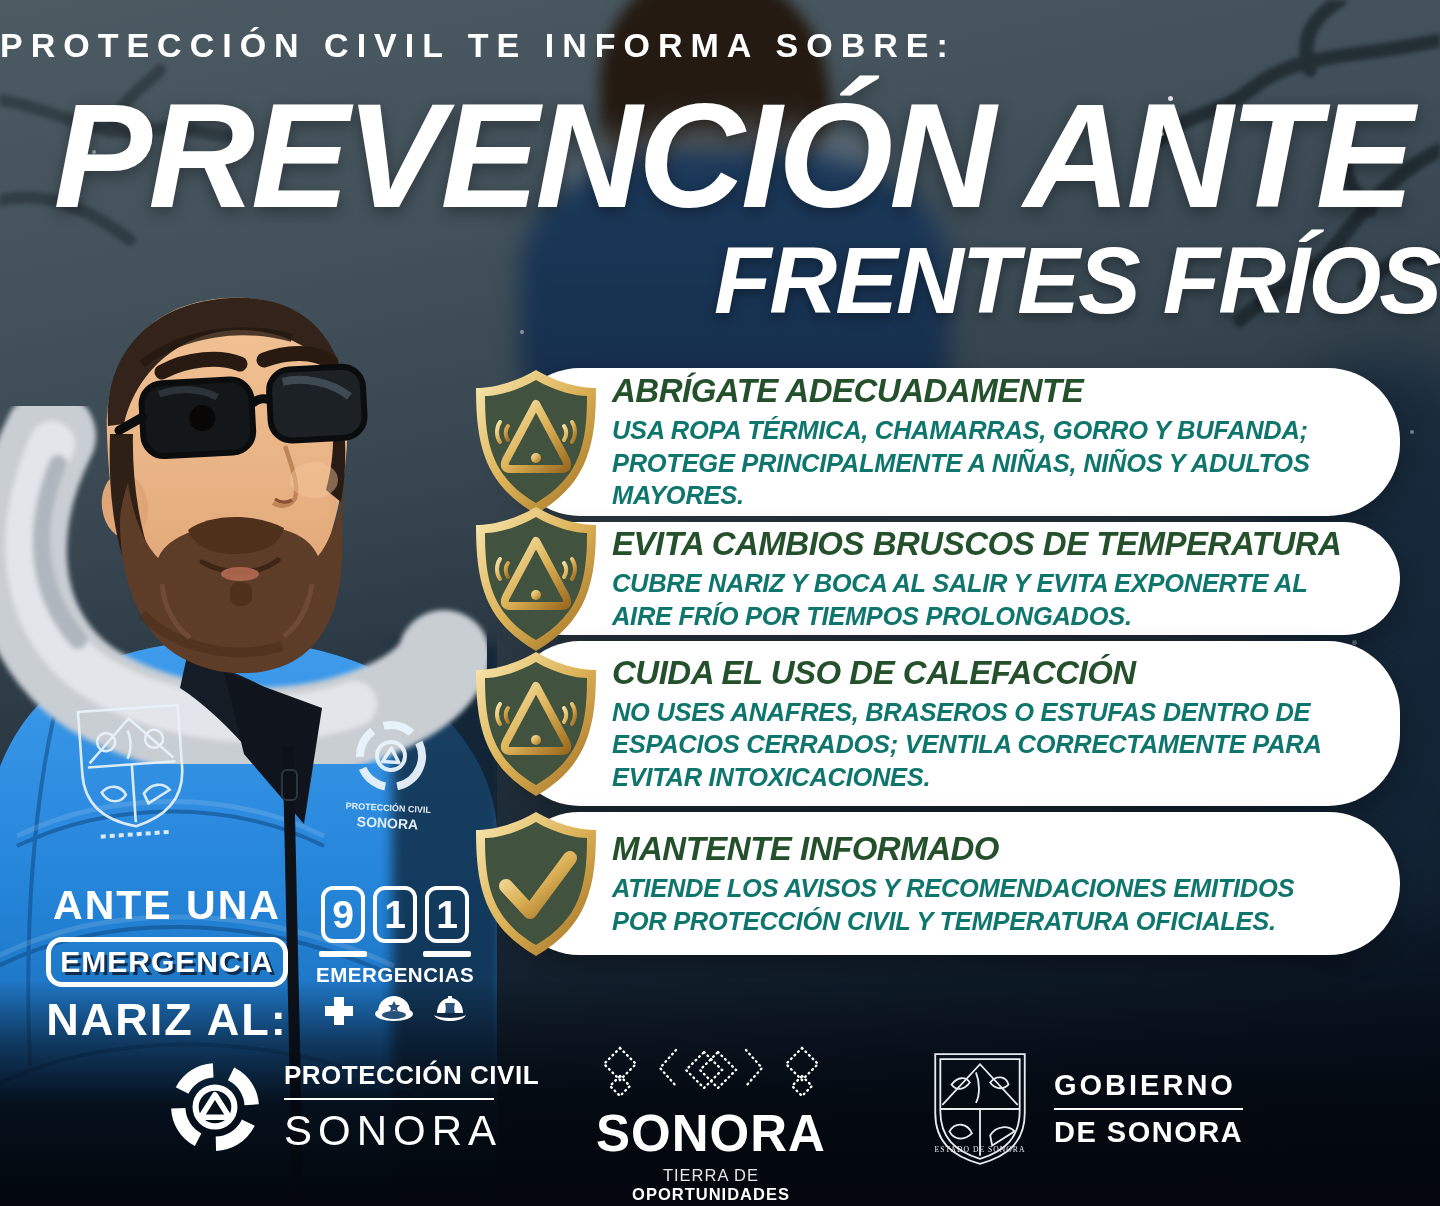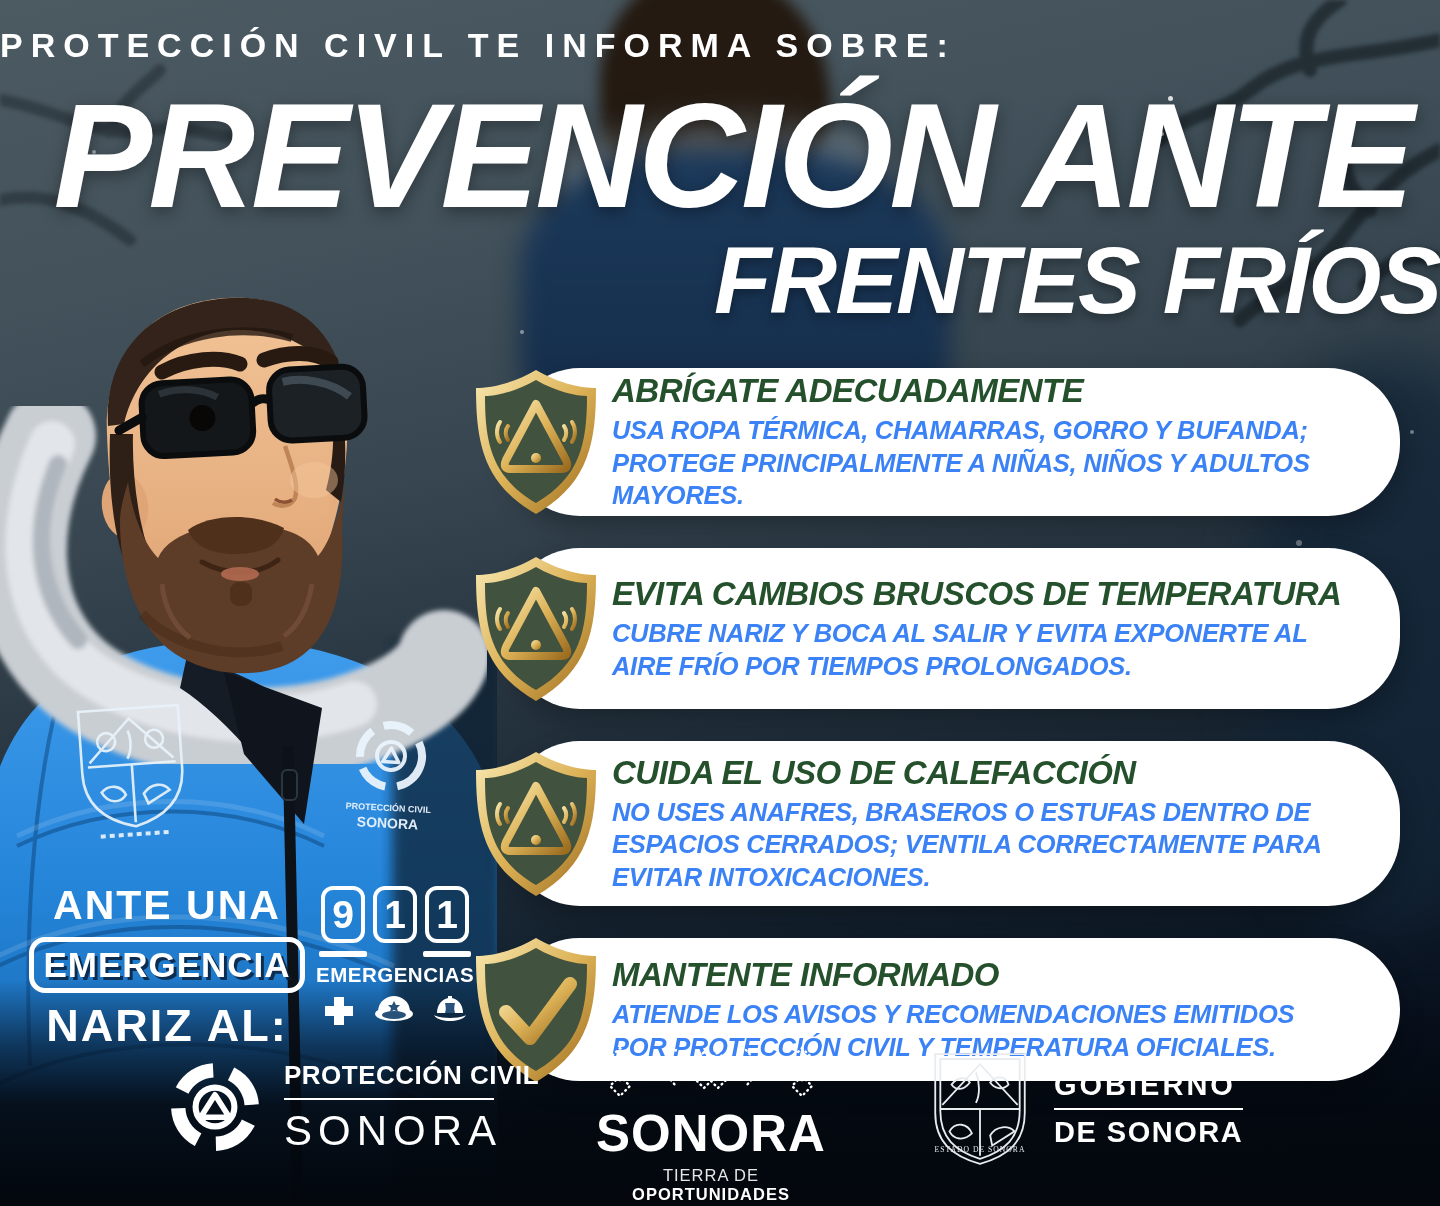--- a/index.html
+++ b/index.html
@@ -25,34 +25,34 @@
     font-size:34px;font-weight:700;letter-spacing:8px;z-index:3;}
   .title1{position:absolute;left:0;top:78px;width:100%;text-align:center;color:#fff;
     font-size:148px;line-height:1.05;font-weight:800;font-style:italic;letter-spacing:-4px;
     text-shadow:0 5px 16px rgba(0,0,0,.35);z-index:3;padding-left:24px;}
   .title2{position:absolute;left:0;top:234px;width:100%;text-align:right;color:#fff;
     font-size:94px;line-height:1;font-weight:800;font-style:italic;letter-spacing:-2px;
     text-shadow:0 4px 12px rgba(0,0,0,.35);z-index:3;}
   
   #character{position:absolute;left:-8px;top:284px;z-index:2;}
   
-  .cards{position:absolute;left:508px;top:368px;width:892px;display:flex;flex-direction:column;gap:32px;z-index:6;}
+  .cards{position:absolute;left:508px;top:368px;width:892px;display:flex;flex-direction:column;gap:6px;z-index:6;}
   .card{position:relative;background:#fff;border-radius:72px;
         box-shadow:0 10px 24px rgba(0,0,0,.28);
         display:flex;flex-direction:column;justify-content:center;
         padding:14px 55px 14px 104px;}
-  .card.h1{height:148px;} .card.h2{height:161px;} .card.h3{height:165px;} .card.h4{height:143px;}
+  .card.h1{height:148px;} .card.h2{height:113px;} .card.h3{height:165px;} .card.h4{height:143px;}
   .card-title{font-size:33px;font-weight:800;font-style:italic;color:#24502c;letter-spacing:-.5px;margin-bottom:4px;}
-  .card-body{font-size:25.5px;font-weight:700;font-style:italic;color:#3b82f6;line-height:1.27;letter-spacing:-.3px;max-width:745px;}
+  .card-body{font-size:25.5px;font-weight:700;font-style:italic;color:#0f766e;line-height:1.27;letter-spacing:-.3px;max-width:745px;}
   .shield{position:absolute;left:-38px;top:50%;transform:translateY(-50%);width:132px;height:152px;}
   
   .em-left{position:absolute;left:20px;top:882px;width:294px;text-align:center;color:#fff;z-index:6;}
   .em-line1{font-size:41px;font-weight:800;letter-spacing:2px;}
   .em-box{display:inline-block;margin-top:8px;border:5px solid #fff;border-radius:16px;padding:3px 9px;
-          font-size:35px;font-weight:800;letter-spacing:1px;text-shadow:3px 3px 0 rgba(9,32,58,.85);}
+          font-size:30px;font-weight:800;letter-spacing:1px;text-shadow:3px 3px 0 rgba(9,32,58,.85);}
   .em-line3{margin-top:7px;font-size:45px;font-weight:800;letter-spacing:2px;}
   .em-right{position:absolute;left:316px;top:886px;width:158px;text-align:center;color:#fff;z-index:6;}
   .digits{display:flex;justify-content:center;gap:8px;}
   .digit{width:44px;height:57px;border:4px solid #fff;border-radius:12px;display:flex;align-items:center;
          justify-content:center;font-size:39px;font-weight:800;}
   .bars{display:flex;justify-content:space-between;width:152px;margin:8px auto 0;}
   .bar{width:48px;height:6px;background:#fff;border-radius:2px;}
   .em-label{margin-top:6px;font-size:20.5px;font-weight:800;letter-spacing:.5px;}
   .em-icons{margin-top:8px;display:flex;justify-content:space-between;padding:0 6px;}
   

